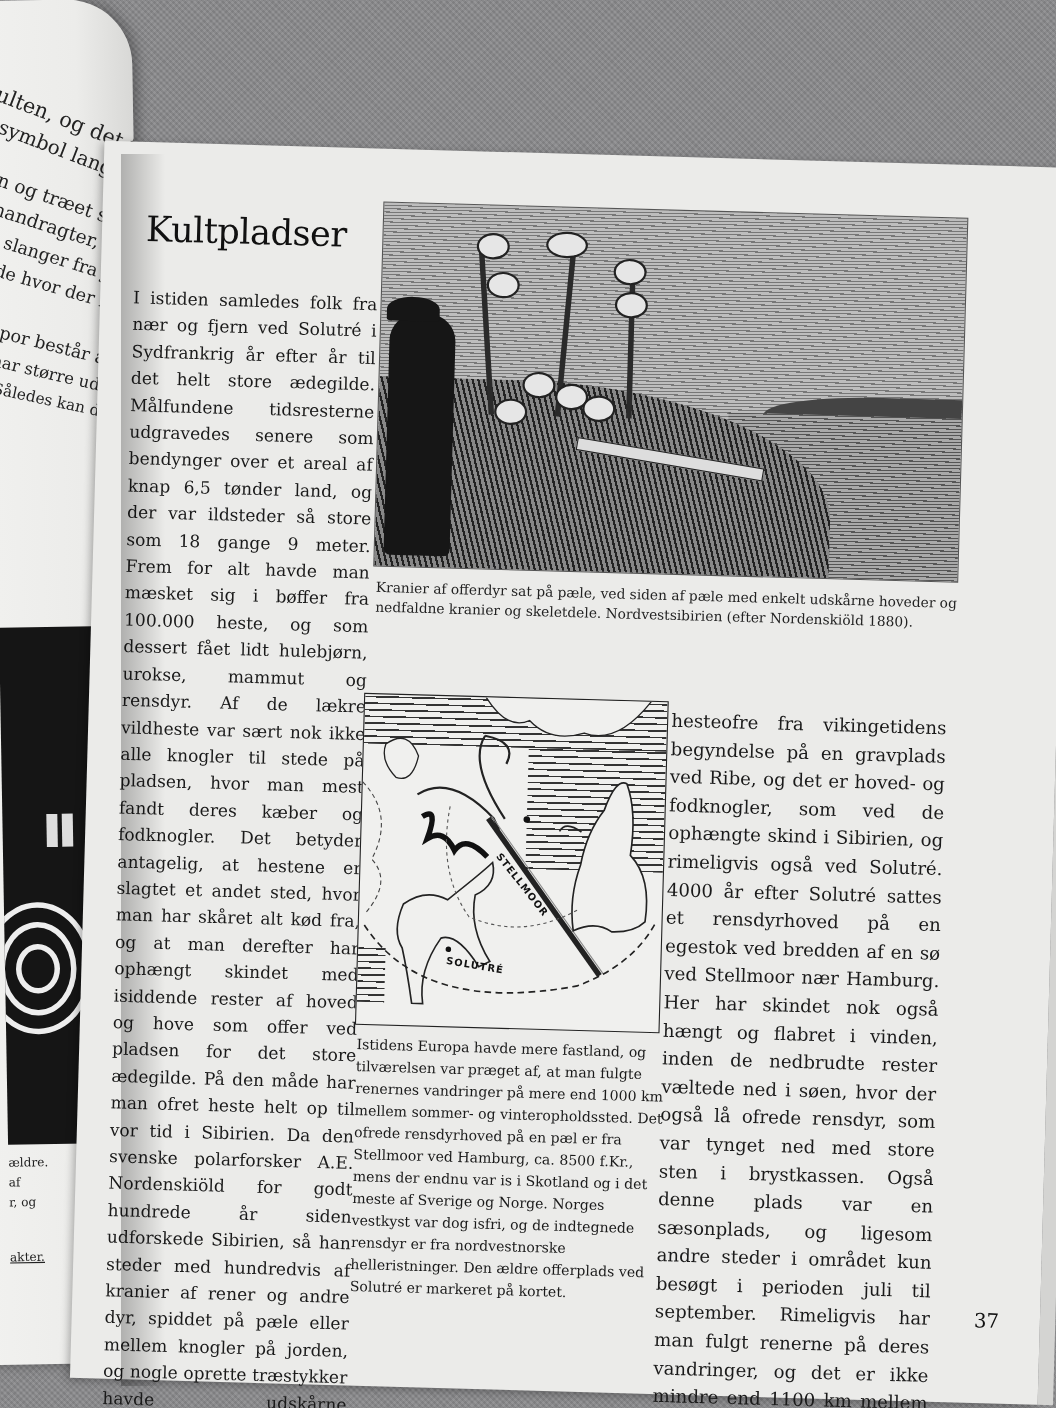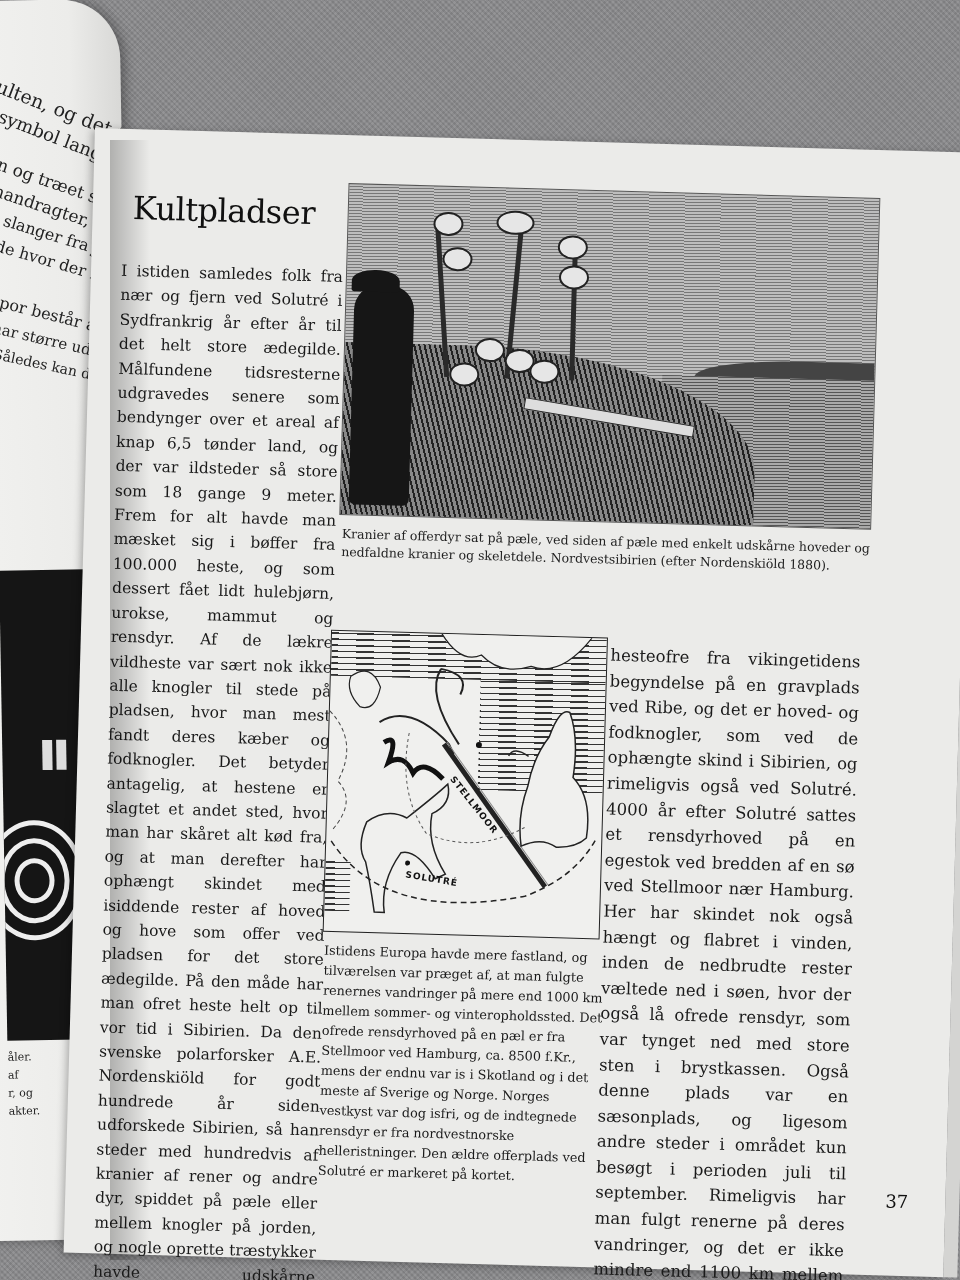--- a/index.html
+++ b/index.html
@@ -66,24 +66,24 @@
   <div class="left-frag" style="top:318px;transform:rotate(14deg);font-size:15px;">har større udbredelse</div>
   <div class="left-frag" style="top:345px;transform:rotate(13deg);font-size:14px;">Således kan det uige</div>
 
   <div class="left-image">
     <div class="ring" style="left:-20px;top:250px;width:90px;height:110px;"></div>
     <div class="ring" style="left:-5px;top:268px;width:60px;height:75px;"></div>
     <div class="ring" style="left:10px;top:288px;width:30px;height:35px;"></div>
     <div style="position:absolute;left:40px;top:170px;width:10px;height:30px;background:#ddd;"></div>
     <div style="position:absolute;left:54px;top:170px;width:10px;height:30px;background:#ddd;"></div>
   </div>
-  <div class="left-cap" style="top:1050px;">åler.</div>
+  <div class="left-cap" style="top:1050px;">ældre.</div>
   <div class="left-cap" style="top:1068px;">af</div>
   <div class="left-cap" style="top:1086px;">r, og</div>
-  <div class="left-cap" style="top:1104px;">akter.</div>
+  <div class="left-cap" style="top:1136px;text-decoration:underline;">akter.</div>
 </div>
 
 <div class="gutter"></div>
 
 <div class="page">
   <div class="page-edge"></div>
 
   <h1 class="title" style="margin:0;font-weight:normal;">Kultpladser</h1>
 
   <div class="col col1">

